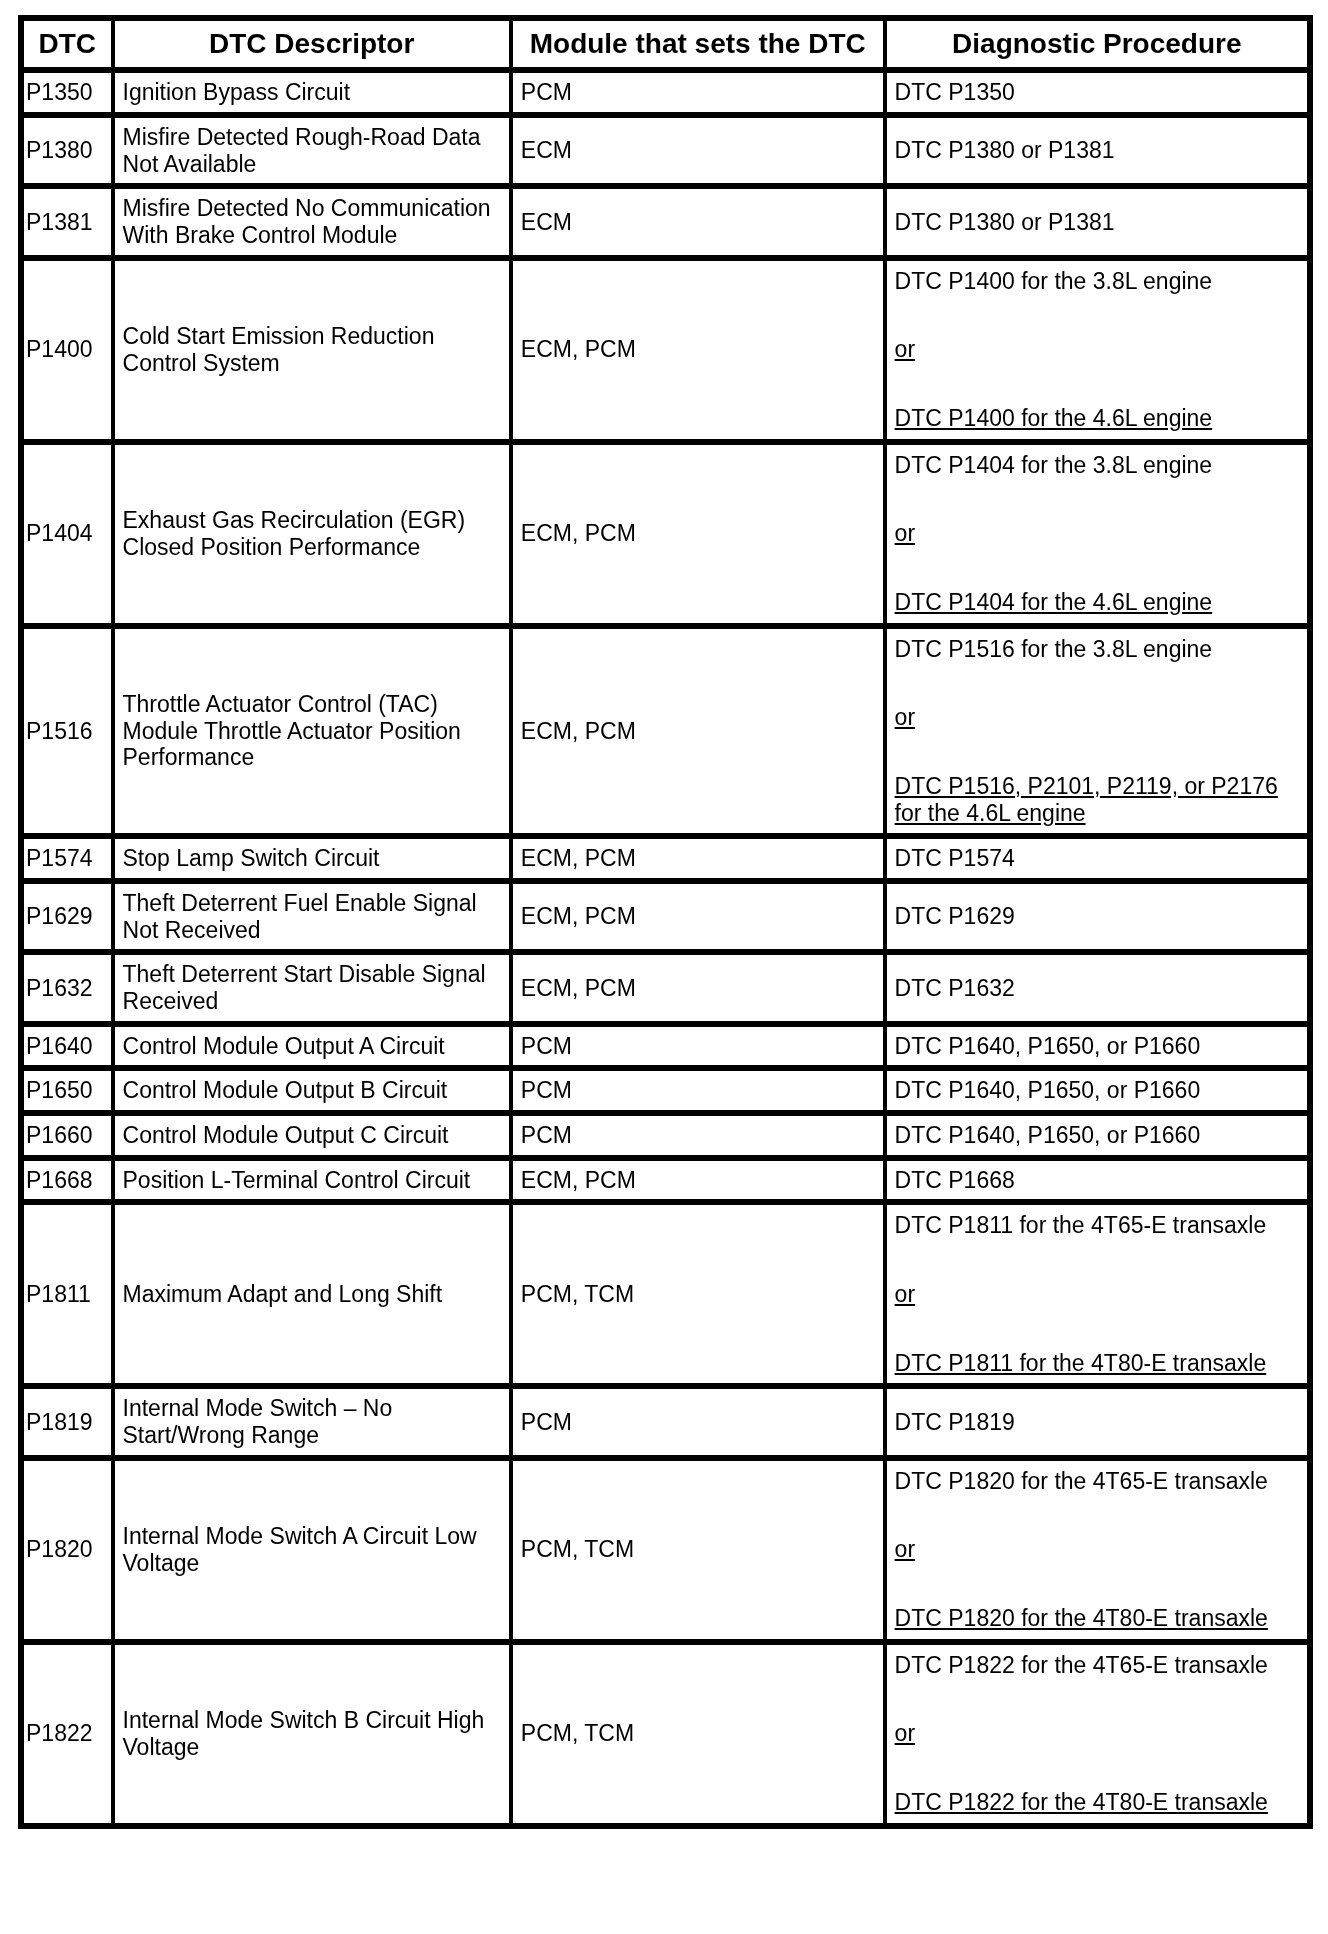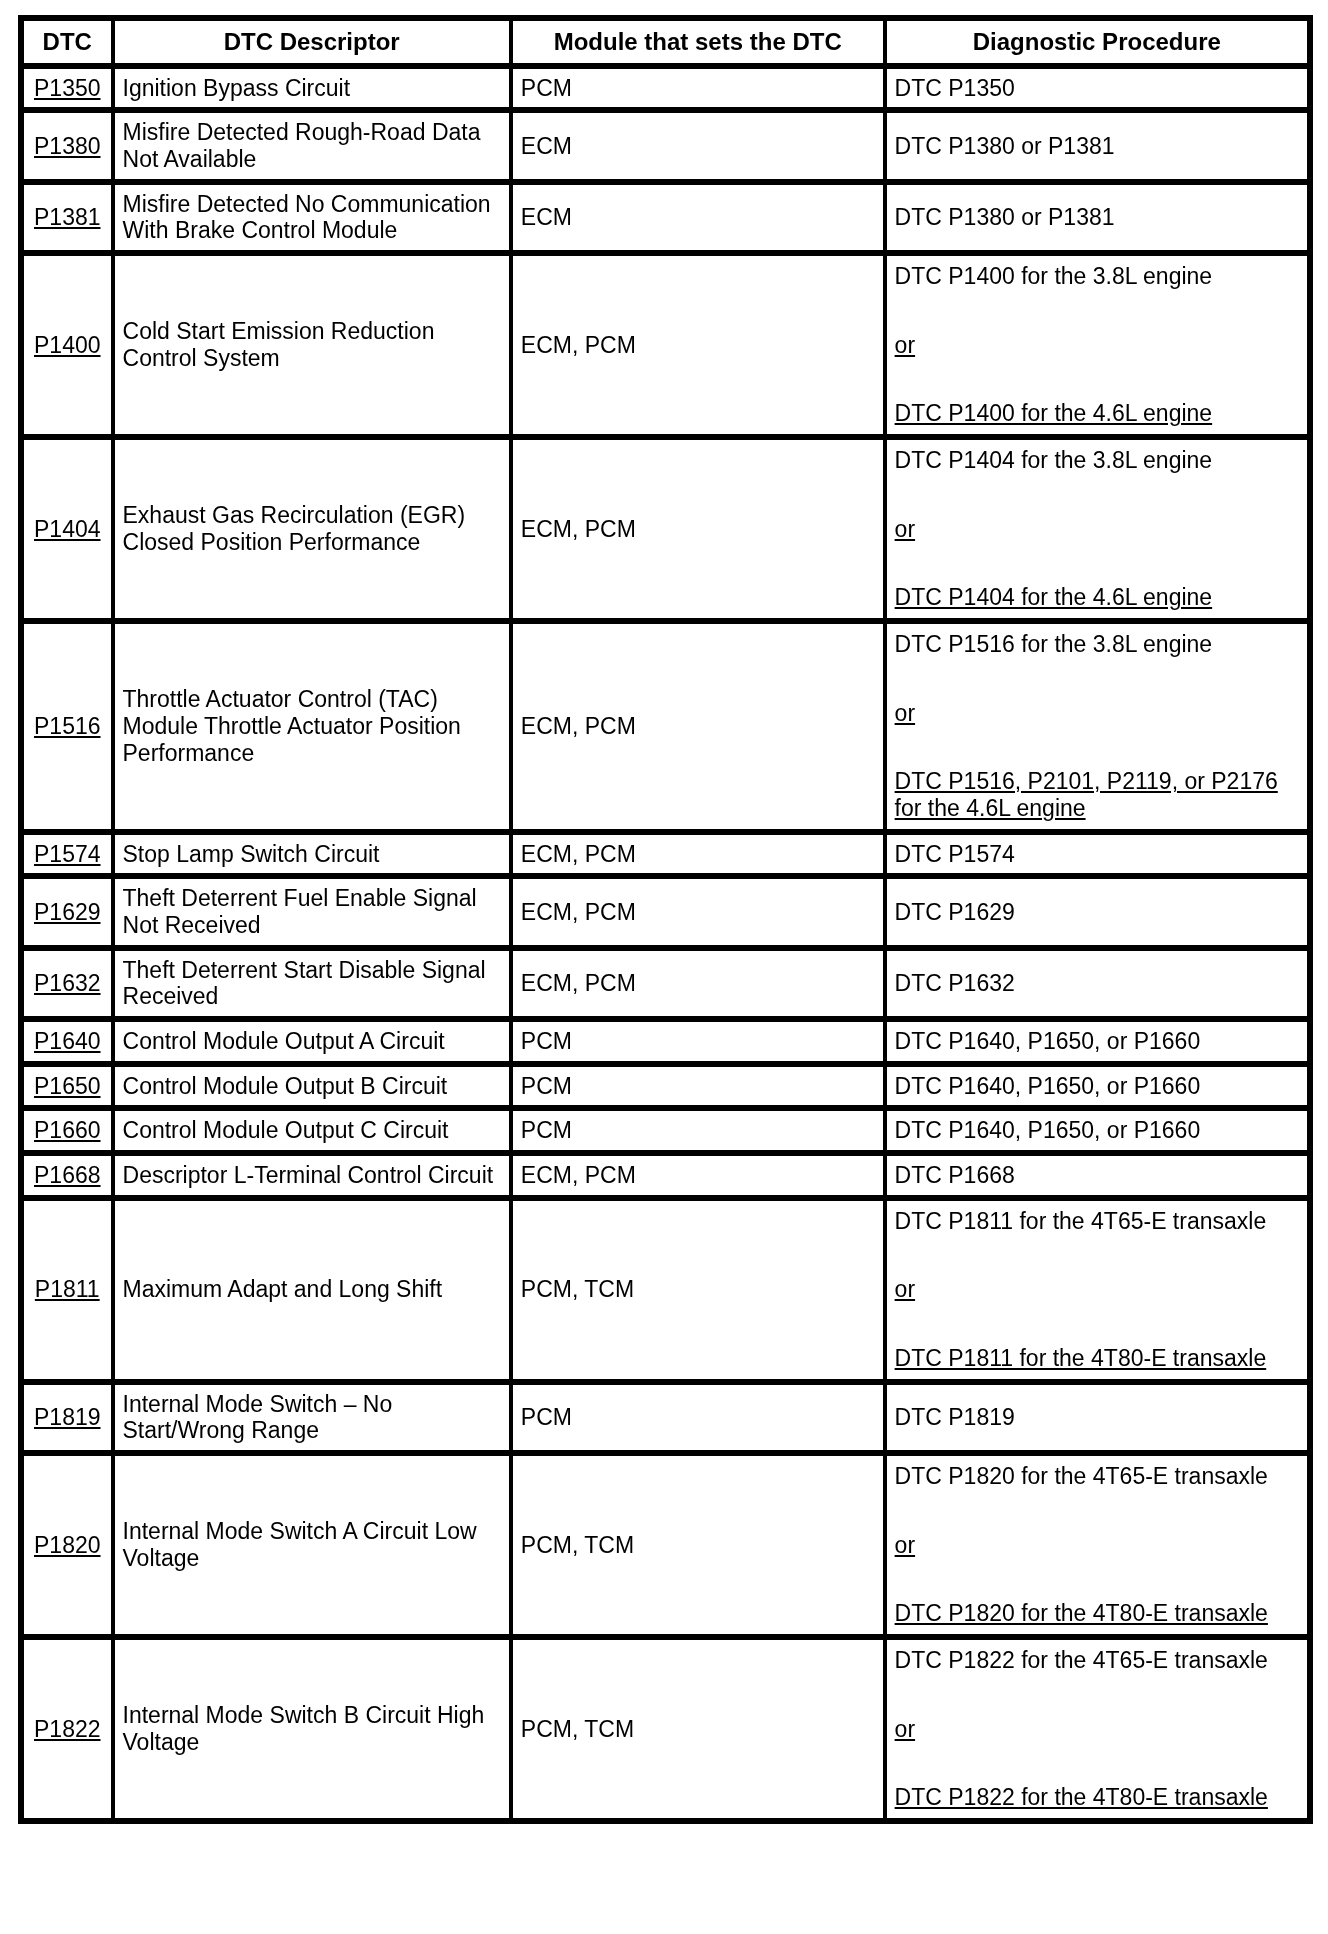--- a/index.html
+++ b/index.html
@@ -29,38 +29,36 @@
   table.dtc-table col.col-proc { width: 33.0%; }
 
   th, td {
     border-left: 4px solid #000000;
     border-right: 4px solid #000000;
     border-top: 6px solid #000000;
     border-bottom: 6px solid #000000;
     background: #ffffff;
   }
   th {
-    font-size: 24px;
+    font-size: 28px;
     font-weight: bold;
     text-align: center;
     padding: 7px 4px;
     line-height: 1.15;
   }
   td {
     font-size: 23px;
     line-height: 1.16;
     padding: 6px 8px;
     vertical-align: middle;
     text-align: left;
     word-wrap: break-word;
   }
   td.c-dtc {
-    text-align: center;
     padding: 6px 2px;
-    text-decoration: underline;
   }
   td.c-proc p {
     margin: 0;
   }
   td.c-proc.multi {
     vertical-align: top;
     padding-top: 7px;
     padding-bottom: 7px;
   }
   td.c-proc.multi p + p {
@@ -185,21 +183,21 @@
         <tr>
     <td class="c-dtc">P1660</td>
     <td class="c-desc">Control Module Output C Circuit</td>
     <td class="c-mod">PCM</td>
     <td class="c-proc">
             <p>DTC P1640, P1650, or P1660</p>
           </td>
   </tr>
         <tr>
     <td class="c-dtc">P1668</td>
-    <td class="c-desc">Descriptor L-Terminal Control Circuit</td>
+    <td class="c-desc">Position L-Terminal Control Circuit</td>
     <td class="c-mod">ECM, PCM</td>
     <td class="c-proc">
             <p>DTC P1668</p>
           </td>
   </tr>
         <tr>
     <td class="c-dtc">P1811</td>
     <td class="c-desc">Maximum Adapt and Long Shift</td>
     <td class="c-mod">PCM, TCM</td>
     <td class="c-proc multi">

